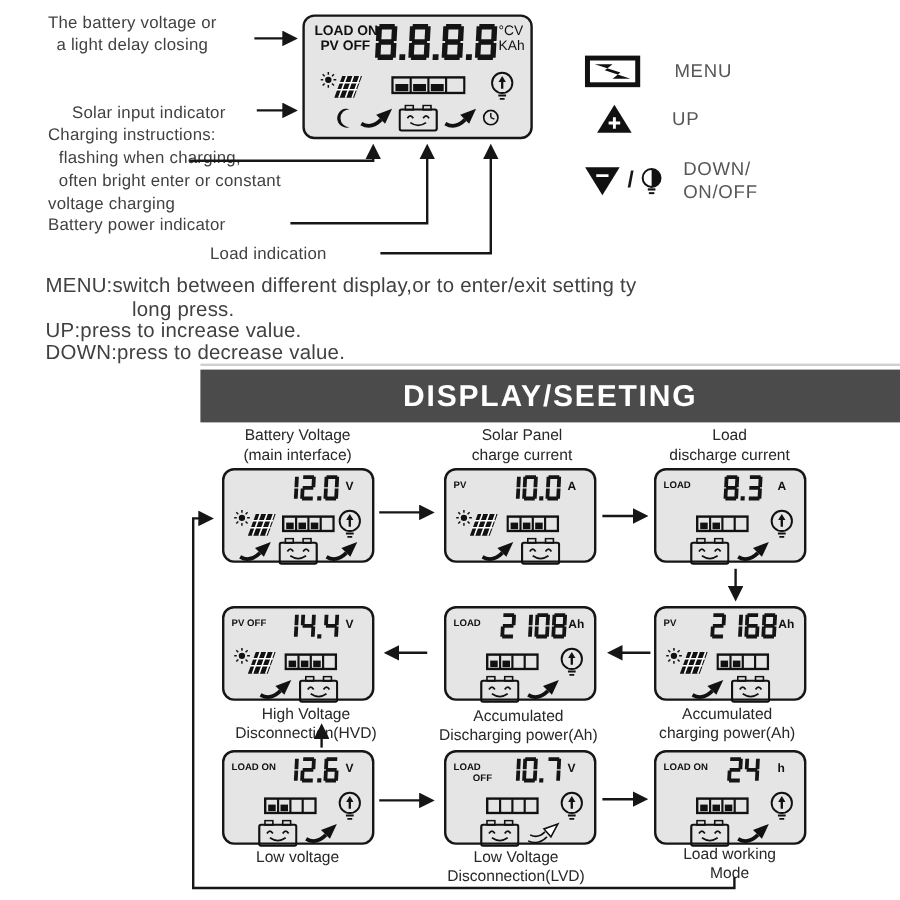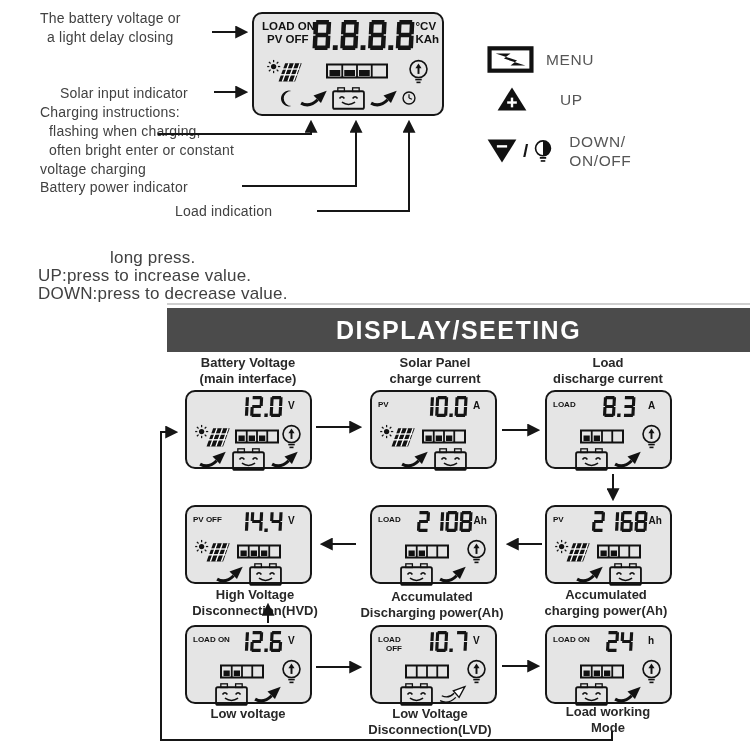--- a/index.html
+++ b/index.html
@@ -6,42 +6,42 @@
   .page{position:relative;width:750px;height:750px;background:#ffffff;overflow:hidden;
         font-family:"Liberation Sans",sans-serif;color:#3c3c3c;}
   .abs{position:absolute;}
   .callout{font-size:14px;line-height:19px;color:#414141;letter-spacing:.2px;}
   .instr{font-size:17px;color:#414141;letter-spacing:.2px;white-space:nowrap;}
   .banner{position:absolute;left:167px;top:308px;width:583px;height:44px;background:#4b4b4b;
           color:#fff;display:flex;align-items:center;justify-content:center;
           font-size:25px;font-weight:700;letter-spacing:1.5px;}
   .topline{position:absolute;left:167px;top:303px;width:583px;height:2px;background:#cfcfcf;}
   .gtitle{position:absolute;text-align:center;font-size:13px;line-height:15.5px;
-          color:#282828;font-weight:700;}
+          color:#282828;font-weight:400;}
   .lcd{position:absolute;border:2.5px solid #161616;border-radius:10px;background:#e5e5e5;
        box-sizing:border-box;}
   .lcd.small{width:127px;height:79px;}
   .lcd-r1{display:flex;align-items:flex-start;padding:4px 6px 0 6px;height:27px;}
   .lcd-stat{font-size:8px;font-weight:700;color:#111;line-height:9px;width:40px;flex:none;
             padding-top:4px;white-space:nowrap;}
-  .lcd-stat .stat2{padding-left:8px;}
+  .lcd-stat .stat2{padding-left:8px;text-align:center;}
   .lcd-val{flex:1;display:flex;justify-content:center;overflow:visible;}
   .lcd-unit{font-size:10px;font-weight:700;color:#111;padding-top:4px;width:16px;flex:none;
             padding-left:1px;}
   .lcd-r2{display:flex;align-items:center;justify-content:space-between;padding:1px 8px 0 8px;height:24px;}
   .lcd-r3{display:flex;align-items:center;justify-content:center;gap:5px;height:22px;}
   .ic{display:inline-flex;align-items:center;}
   .spacer{display:inline-block;}
   
   .top-lcd{left:252px;top:12px;width:192px;height:104px;}
   .tl-r1{display:flex;align-items:flex-start;padding:6px 8px 0 8px;height:34px;}
   .tl-stat{font-size:11.5px;font-weight:800;line-height:12.5px;color:#111;width:52px;flex:none;white-space:nowrap;}
   .tl-stat .stat2{padding-left:5px;}
   .tl-val{flex:1;display:flex;justify-content:center;}
-  .tl-units{font-size:11.5px;font-weight:700;line-height:12.5px;color:#111;width:26px;flex:none;padding-left:1px;}
+  .tl-units{font-size:11.5px;font-weight:400;line-height:12.5px;color:#111;width:26px;flex:none;padding-left:1px;}
   .tl-r2{display:flex;align-items:center;justify-content:space-between;padding:3px 13px 0 13px;height:28px;}
   .tl-r3{display:flex;align-items:center;justify-content:center;gap:4px;height:26px;}
   
   .btnrow{position:absolute;display:flex;align-items:center;gap:4px;}
   .btnlab{font-size:15.5px;color:#565656;letter-spacing:.6px;line-height:19px;}
   .slash{font-size:19px;font-weight:700;color:#161616;padding:0 1px;}
   svg{display:block;}
   .overlay{position:absolute;left:0;top:0;pointer-events:none;}
 </style>
 </head>
@@ -193,21 +193,21 @@
     </div>
   </div>
 
   <div class="btnrow" style="left:487px;top:46px">
     <span class="ic">
         <svg width="47" height="27" viewBox="0 0 50 29">
           <rect x="2.5" y="2.5" width="45" height="24" fill="none" stroke="#111" stroke-width="4.5"></rect>
           <polygon points="9,8 25,8 18,13.5 41,21 25,21 32,15.5" fill="#111"></polygon>
         </svg>
       </span>
-    <span class="btnlab" style="margin-left:8px">MENU</span>
+    <span class="btnlab" style="margin-left:24px">MENU</span>
   </div>
   <div class="btnrow" style="left:496px;top:86px">
     <span class="ic">
         <svg width="32" height="26" viewBox="0 0 34 28">
           <polygon points="17,1.5 32.5,26.5 1.5,26.5" fill="#111"></polygon>
           <line x1="17" y1="12.5" x2="17" y2="23" stroke="#fff" stroke-width="2.6"></line>
           <line x1="11.8" y1="17.8" x2="22.2" y2="17.8" stroke="#fff" stroke-width="2.6"></line>
         </svg>
       </span>
     <span class="btnlab" style="margin-left:28px">UP</span>
@@ -227,20 +227,21 @@
           <rect x="7.5" y="19.5" width="7" height="2" fill="#111"></rect>
           <rect x="8.5" y="23" width="5" height="1.8" fill="#111"></rect>
         </svg>
       </span>
     <span class="btnlab" style="margin-left:12px">
       <div>DOWN/</div>
       <div>ON/OFF</div>
     </span>
   </div>
 
+  <div class="abs instr" style="left:38px;top:228px">MENU:switch between different display,or to enter/exit setting ty</div>
   <div class="abs instr" style="left:110px;top:248px">long press.</div>
   <div class="abs instr" style="left:38px;top:266px">UP:press to increase value.</div>
   <div class="abs instr" style="left:38px;top:284px">DOWN:press to decrease value.</div>
 
   <div class="topline"></div>
   <div class="banner">DISPLAY/SEETING</div>
 
   <div class="gtitle" style="left:163px;top:355px;width:170px">
     <div>Battery Voltage</div>
       <div>(main interface)</div>

